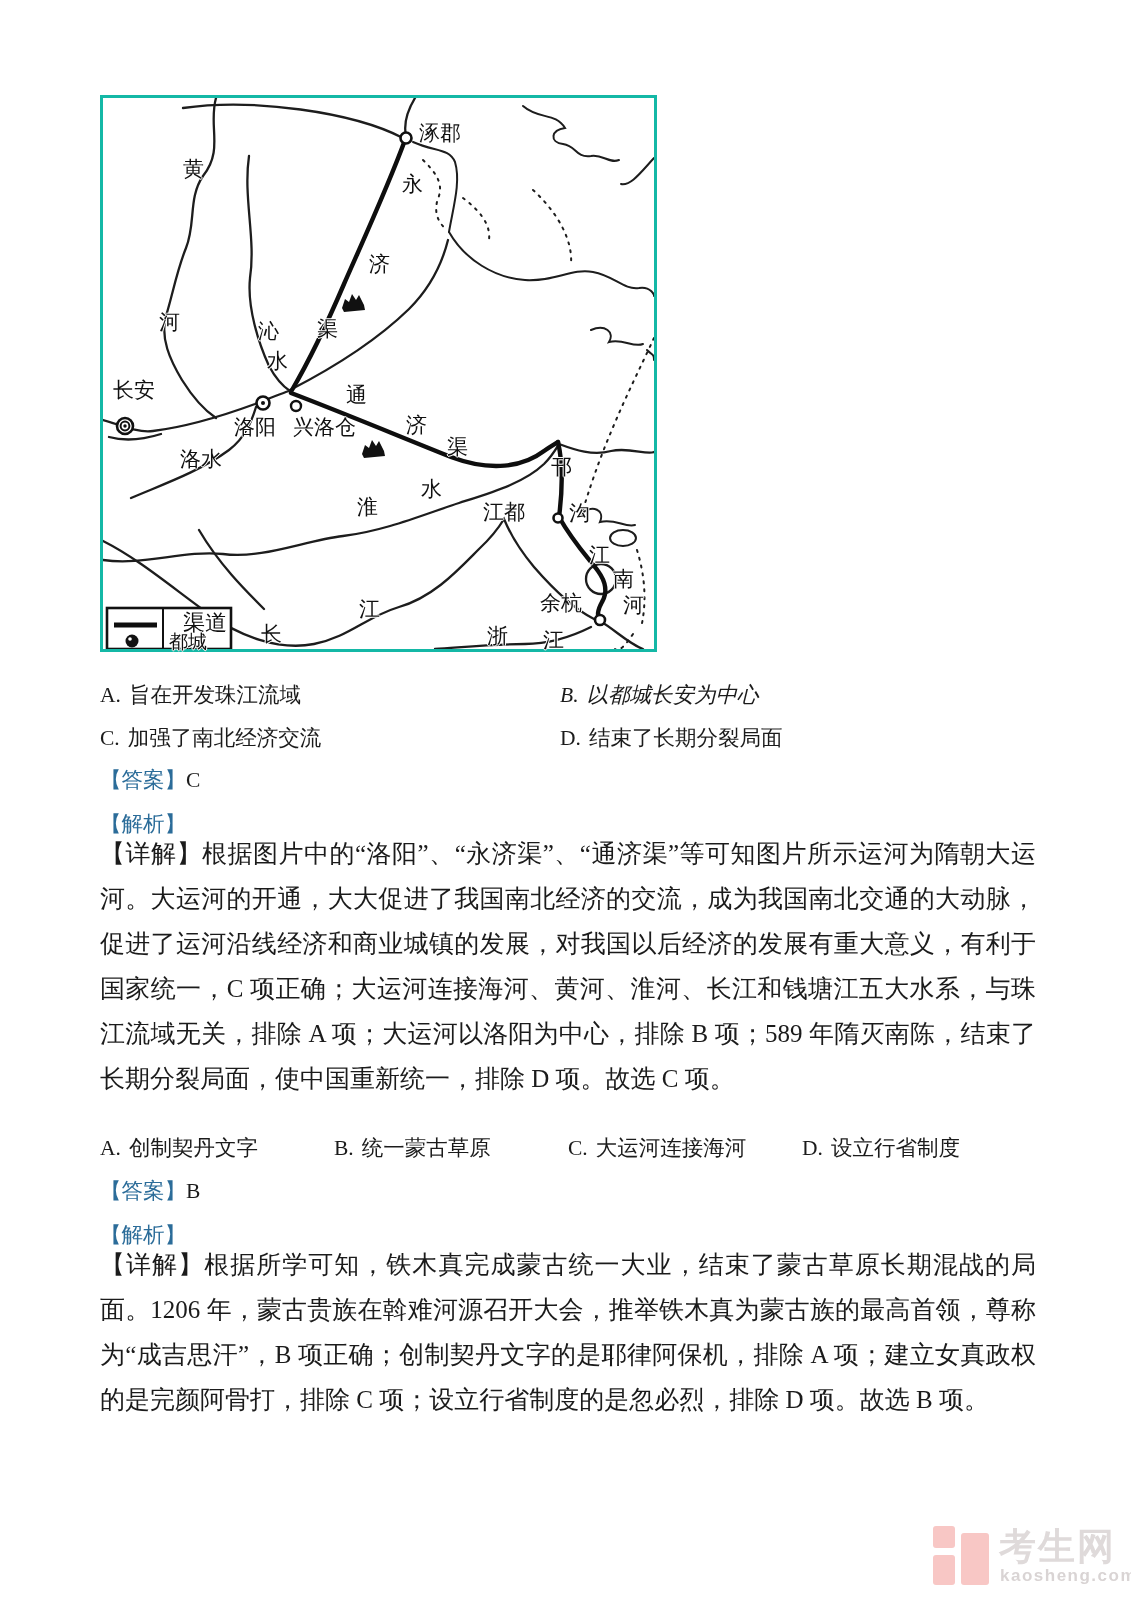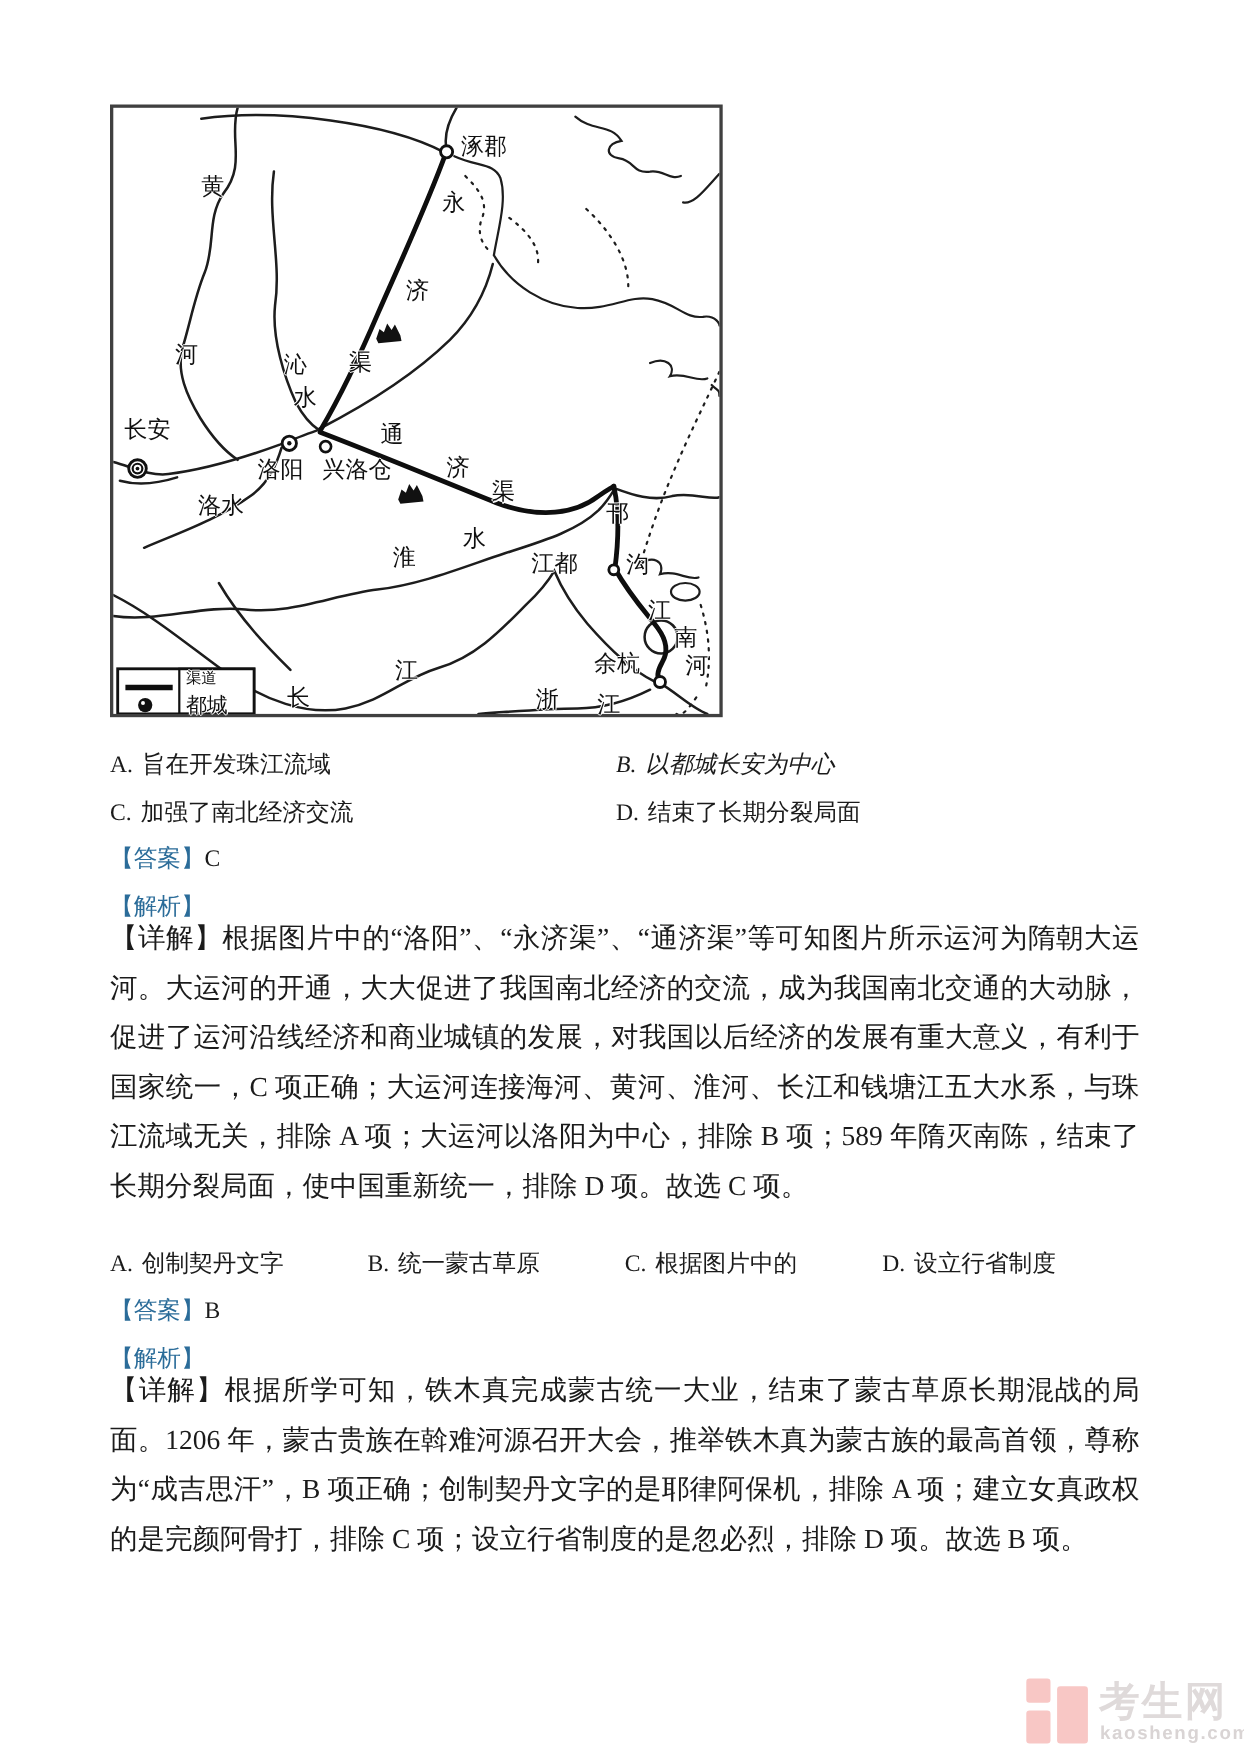--- a/index.html
+++ b/index.html
@@ -1,21 +1,21 @@
 <!DOCTYPE html>
 <html><head>
 <meta charset="utf-8">
 <style>
   html,body{margin:0;padding:0;background:#ffffff;}
   body{width:1131px;height:1600px;font-family:"Liberation Serif","DejaVu Serif",serif;color:#1b1b1b;}
   .page{position:relative;width:1131px;height:1600px;overflow:hidden;background:#fff;}
   .abs{position:absolute;}
 
   
-  .map-fig{left:100px;top:95px;width:557px;height:557px;border:3px solid #404040;box-sizing:border-box;background:#fff;}
+  .map-fig{left:100px;top:95px;width:557px;height:557px;border:3px solid #14b8a6;box-sizing:border-box;background:#fff;}
   .map-fig svg{position:absolute;left:0;top:0;width:100%;height:100%;}
   .map-label{position:absolute;font-size:21px;line-height:1.05;color:#101010;white-space:nowrap;
              text-shadow:-1px 0 #fff,1px 0 #fff,0 1px #fff,0 -1px #fff;}
 
   
   .tline{font-size:21.5px;line-height:30px;white-space:nowrap;}
   .opt{position:absolute;top:0;}
   .opt-gap{display:inline-block;width:8px;}
   .para{width:936px;font-size:25px;line-height:45px;text-align:justify;}
   .blue{color:#2b6c99;}
@@ -124,21 +124,21 @@
         <span class="map-label" style="left: 448px; top: 358px;">邗</span>
         <span class="map-label" style="left: 466px; top: 404px;">沟</span>
         <span class="map-label" style="left: 486px; top: 446px;">江</span>
         <span class="map-label" style="left: 510px; top: 470px;">南</span>
         <span class="map-label" style="left: 520px; top: 496px;">河</span>
         <span class="map-label" style="left: 437px; top: 494px;">余杭</span>
         <span class="map-label" style="left: 158px; top: 525px;">长</span>
         <span class="map-label" style="left: 256px; top: 500px;">江</span>
         <span class="map-label" style="left: 384px; top: 527px;">浙</span>
         <span class="map-label" style="left: 440px; top: 531px;">江</span>
-        <span class="map-label" style="left: 66px; top: 513px; font-size: 14px;">渠道</span>
+        <span class="map-label" style="left: 80px; top: 513px; font-size: 22px;">渠道</span>
         <span class="map-label" style="left: 66px; top: 534px; font-size: 19px;">都城</span>
       </div>
   </div>
 
   <div class="abs" style="left:100px;top:680px;width:936px;height:30px;">
     <span class="opt tline" style="left:0;"><span>A.</span><span class="opt-gap"></span><span>旨在开发珠江流域</span></span>
     <span class="opt tline" style="left:460px;font-style:italic;"><span>B.</span><span class="opt-gap"></span><span>以都城长安为中心</span></span>
   </div>
   <div class="abs" style="left:100px;top:723px;width:936px;height:30px;">
     <span class="opt tline" style="left:0;"><span>C.</span><span class="opt-gap"></span><span>加强了南北经济交流</span></span>
@@ -151,21 +151,21 @@
   <div class="abs tline" style="left:100px;top:809px;">
     <span class="blue">【解析】</span>
   </div>
   <div class="abs para" style="left:100px;top:831px;">
     <span>【详解】</span><span>根据图片中的“洛阳”、“永济渠”、“通济渠”等可知图片所示运河为隋朝大运河。大运河的开通，大大促进了我国南北经济的交流，成为我国南北交通的大动脉，促进了运河沿线经济和商业城镇的发展，对我国以后经济的发展有重大意义，有利于国家统一，C 项正确；大运河连接海河、黄河、淮河、长江和钱塘江五大水系，与珠江流域无关，排除 A 项；大运河以洛阳为中心，排除 B 项；589 年隋灭南陈，结束了长期分裂局面，使中国重新统一，排除 D 项。故选 C 项。</span>
   </div>
 
   <div class="abs" style="left:100px;top:1133px;width:936px;height:30px;">
     <span class="opt tline" style="left:0;"><span>A.</span><span class="opt-gap"></span><span>创制契丹文字</span></span>
     <span class="opt tline" style="left:234px;"><span>B.</span><span class="opt-gap"></span><span>统一蒙古草原</span></span>
-    <span class="opt tline" style="left:468px;"><span>C.</span><span class="opt-gap"></span><span>根据图片中的</span></span>
+    <span class="opt tline" style="left:468px;"><span>C.</span><span class="opt-gap"></span><span>大运河连接海河</span></span>
     <span class="opt tline" style="left:702px;"><span>D.</span><span class="opt-gap"></span><span>设立行省制度</span></span>
   </div>
   <div class="abs tline" style="left:100px;top:1176px;">
     <span class="blue">【答案】</span><span>B</span>
   </div>
   <div class="abs tline" style="left:100px;top:1220px;">
     <span class="blue">【解析】</span>
   </div>
   <div class="abs para" style="left:100px;top:1242px;">
     <span>【详解】</span><span>根据所学可知，铁木真完成蒙古统一大业，结束了蒙古草原长期混战的局面。1206 年，蒙古贵族在斡难河源召开大会，推举铁木真为蒙古族的最高首领，尊称为“成吉思汗”，B 项正确；创制契丹文字的是耶律阿保机，排除 A 项；建立女真政权的是完颜阿骨打，排除 C 项；设立行省制度的是忽必烈，排除 D 项。故选 B 项。</span>

